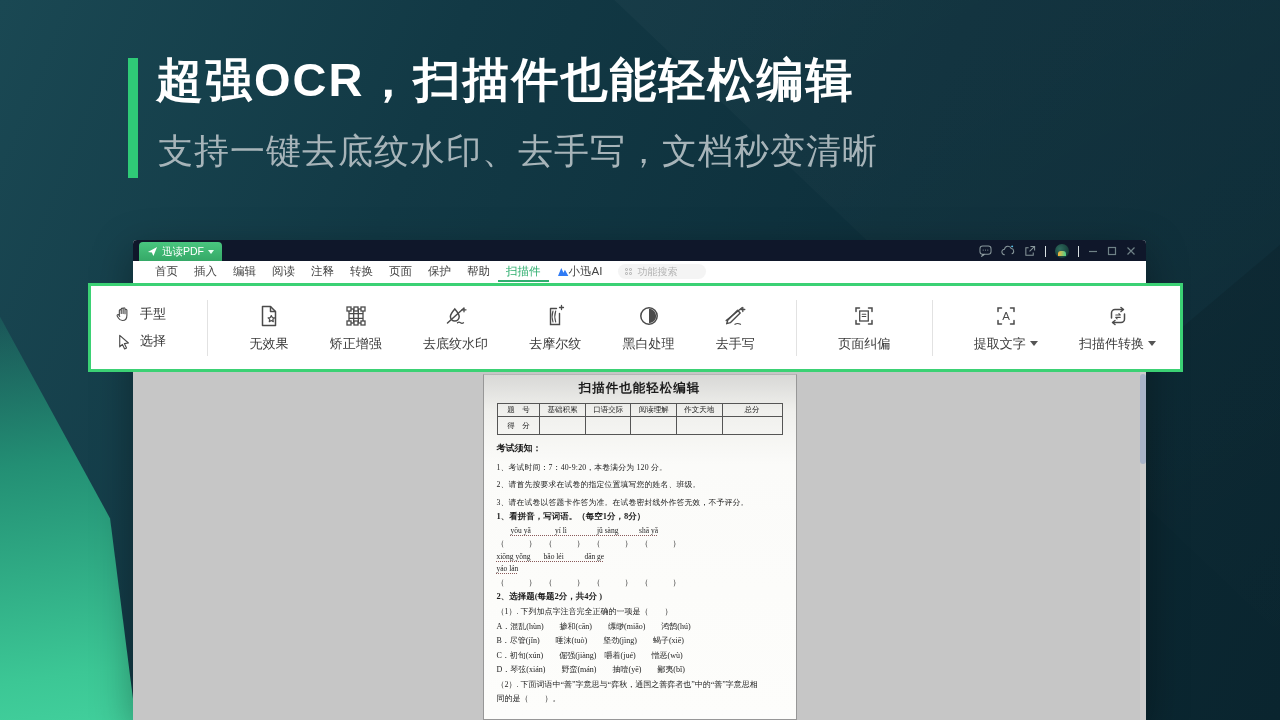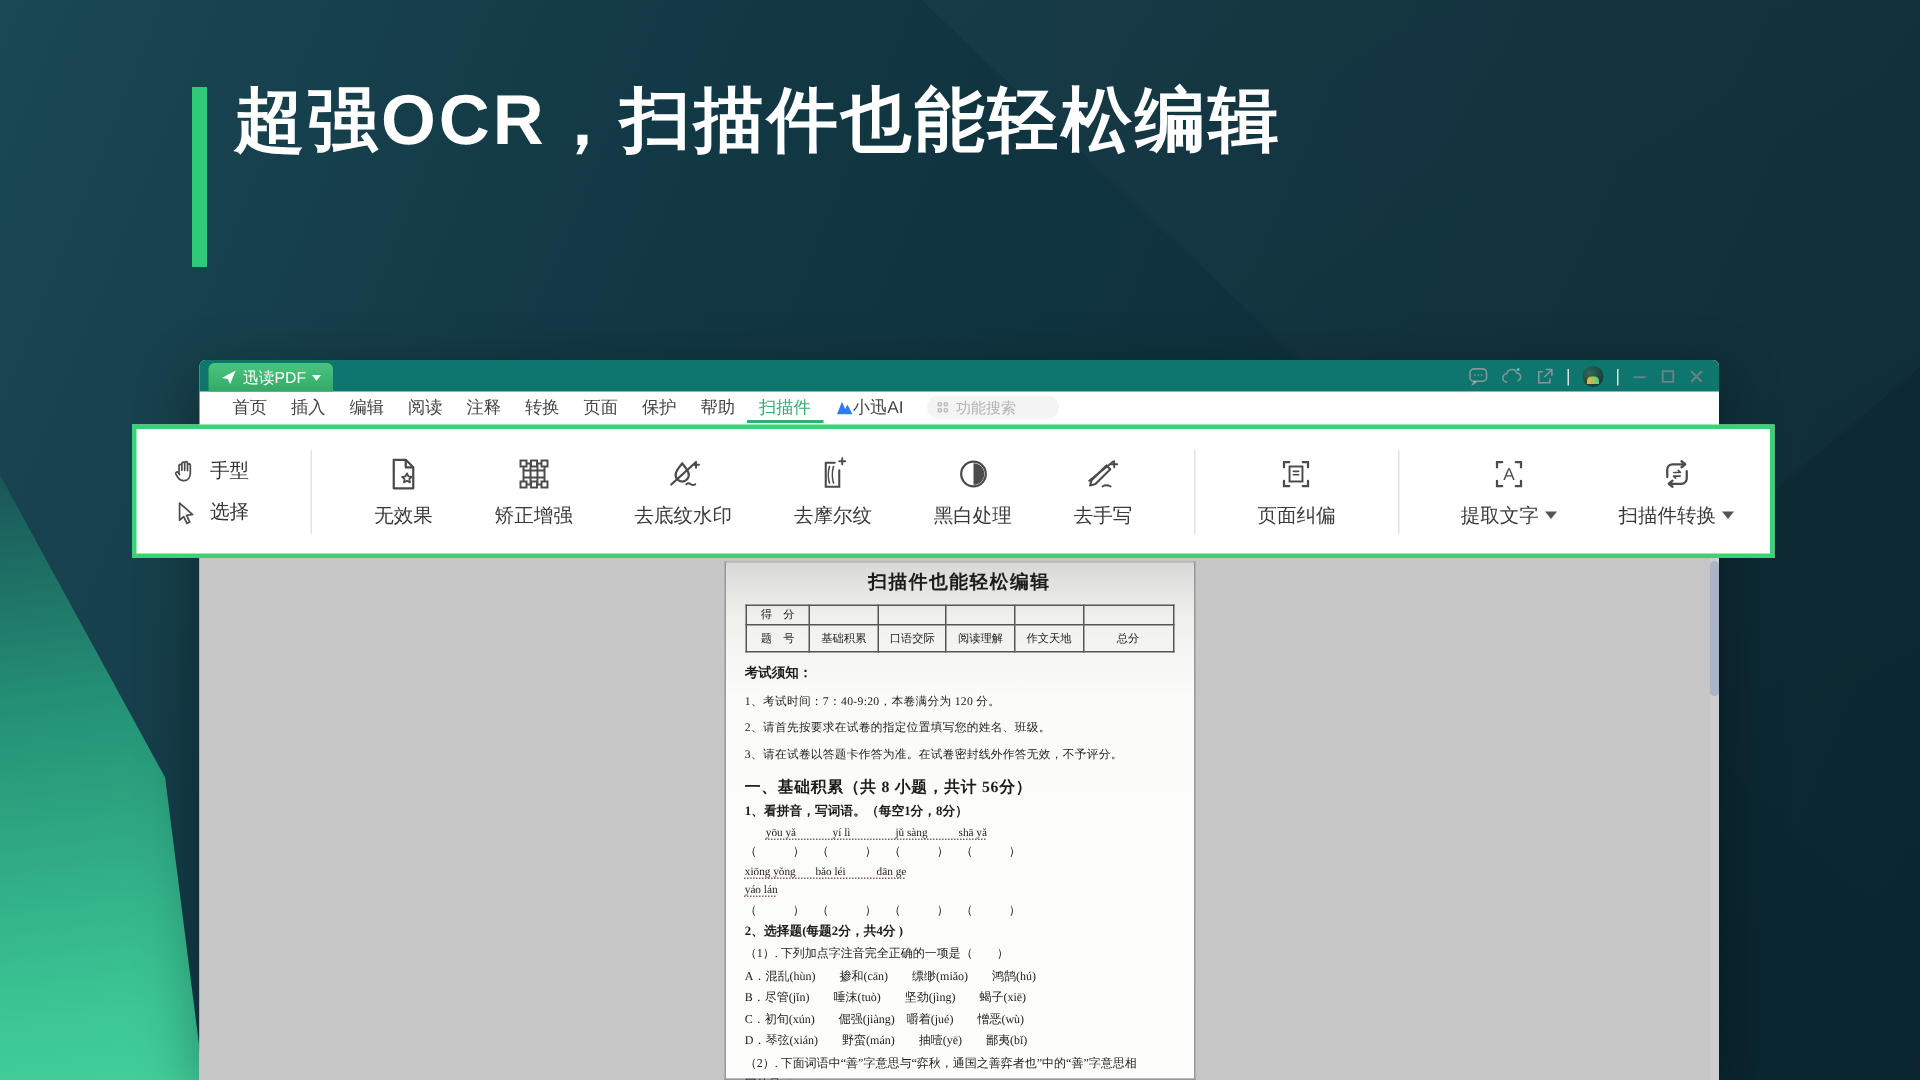--- a/index.html
+++ b/index.html
@@ -38,21 +38,21 @@
   }
 
   
   .app-window{
     position:absolute; left:133px; top:240px; width:1013px; height:480px;
     background:#ffffff; border-radius:4px 4px 0 0;
     box-shadow:0 12px 40px rgba(0,0,0,0.35);
   }
   .titlebar{
     position:relative; height:21px; display:flex; align-items:flex-end;
-    justify-content:space-between; background:#0f766e; border-radius:4px 4px 0 0;
+    justify-content:space-between; background:#0f172a; border-radius:4px 4px 0 0;
   }
   .app-tab{
     margin-left:6px; height:19px; display:flex; align-items:center; gap:4px;
     padding:0 8px; border-radius:4px 4px 0 0; color:#fff; font-size:10.5px;
     background:linear-gradient(180deg,#49c57f,#35a967); cursor:default;
   }
   .app-tab .caret{ width:0;height:0;border-left:3px solid transparent;border-right:3px solid transparent;border-top:4px solid #e8fff2; }
   .window-controls{ display:flex; align-items:center; gap:9px; padding-right:10px; margin-bottom:3px; }
   .wc-sep{ width:1px; height:11px; background:#d9e1e3; }
   .avatar{
@@ -124,20 +124,21 @@
 <body>
 
 <div class="stage">
   <div class="bg-facet"></div>
   <div class="bg-facet-dark"></div>
   <div class="bg-wedge"></div>
 
   <div class="hero">
     <div class="accent-bar"></div>
     <div class="hero-title">超强OCR，扫描件也能轻松编辑</div>
+    <div class="hero-subtitle">支持一键去底纹水印、去手写，文档秒变清晰</div>
   </div>
 
   <div class="app-window">
 
     <div class="titlebar">
       <div class="app-tab">
         <span>
           <svg class="ic" width="11" height="11" viewBox="0 0 12 12">
               <path d="M1 6.5 L11 1 L7 11 L5.3 7.2 Z" fill="#ffffff"></path>
             </svg>
@@ -218,44 +219,43 @@
       </span>
     </div>
 
     <div class="doc-area">
       <div class="page">
         <div class="paper-title">扫描件也能轻松编辑</div>
 
         <table class="score-table">
           <tbody>
               <tr>
+            <td style="width:15%">题　号</td>
+            <td style="width:16%">基础积累</td>
+            <td style="width:16%">口语交际</td>
+            <td style="width:16%">阅读理解</td>
+            <td style="width:16%">作文天地</td>
+            <td>总分</td>
+          </tr>
+          <tr>
             <td>得　分</td>
             <td></td>
             <td></td>
             <td></td>
             <td></td>
             <td></td>
           </tr>
-          <tr>
-            <td style="width:15%">题　号</td>
-            <td style="width:16%">基础积累</td>
-            <td style="width:16%">口语交际</td>
-            <td style="width:16%">阅读理解</td>
-            <td style="width:16%">作文天地</td>
-            <td>总分</td>
-          </tr>
         </tbody>
           </table>
 
         <div class="notice-heading">考试须知：</div>
         <div class="notice-line">1、考试时间：7：40-9:20，本卷满分为 120 分。</div>
         <div class="notice-line">2、请首先按要求在试卷的指定位置填写您的姓名、班级。</div>
         <div class="notice-line">3、请在试卷以答题卡作答为准。在试卷密封线外作答无效，不予评分。</div>
 
-        <div class="section-title">一、基础积累（共 8 小题，共计 56分）</div>
         <div class="q-title">1、看拼音，写词语。（每空1分，8分）</div>
         <div class="pinyin pinyin-indent">yōu yǎ             yí lì                jǔ sàng           shā yǎ</div>
         <div class="body-line">（　　　）　（　　　）　（　　　）　（　　　）</div>
         <div class="pinyin">xiōng yǒng       bǎo léi           dān ge</div>
         <div class="pinyin pinyin-right">yáo lán</div>
         <div class="body-line">（　　　）　（　　　）　（　　　）　（　　　）</div>
 
         <div class="q-title">2、选择题(每题2分，共4分 )</div>
         <div class="body-line">（1）. 下列加点字注音完全正确的一项是（　　）</div>
         <div class="body-line">A．混乱(hùn)　　掺和(cān)　　缥缈(miǎo)　　鸿鹄(hú)</div>

